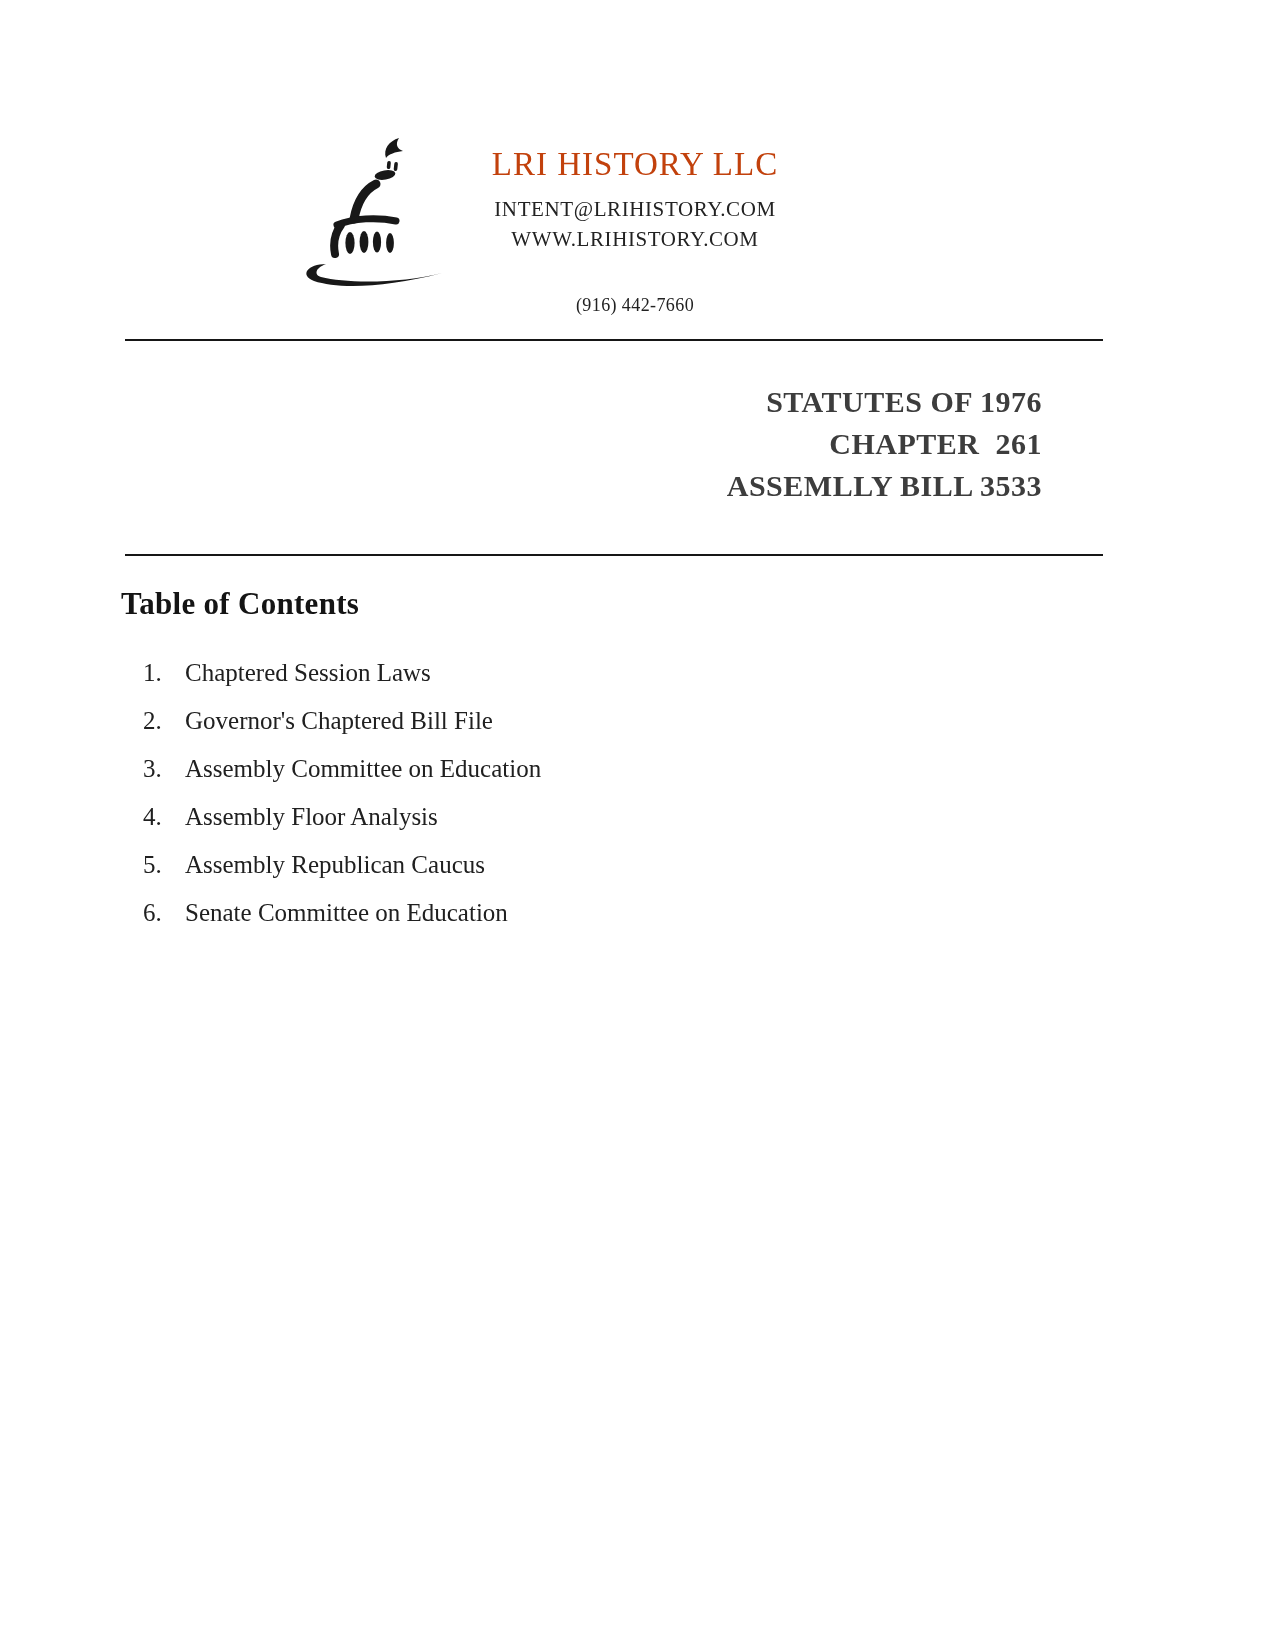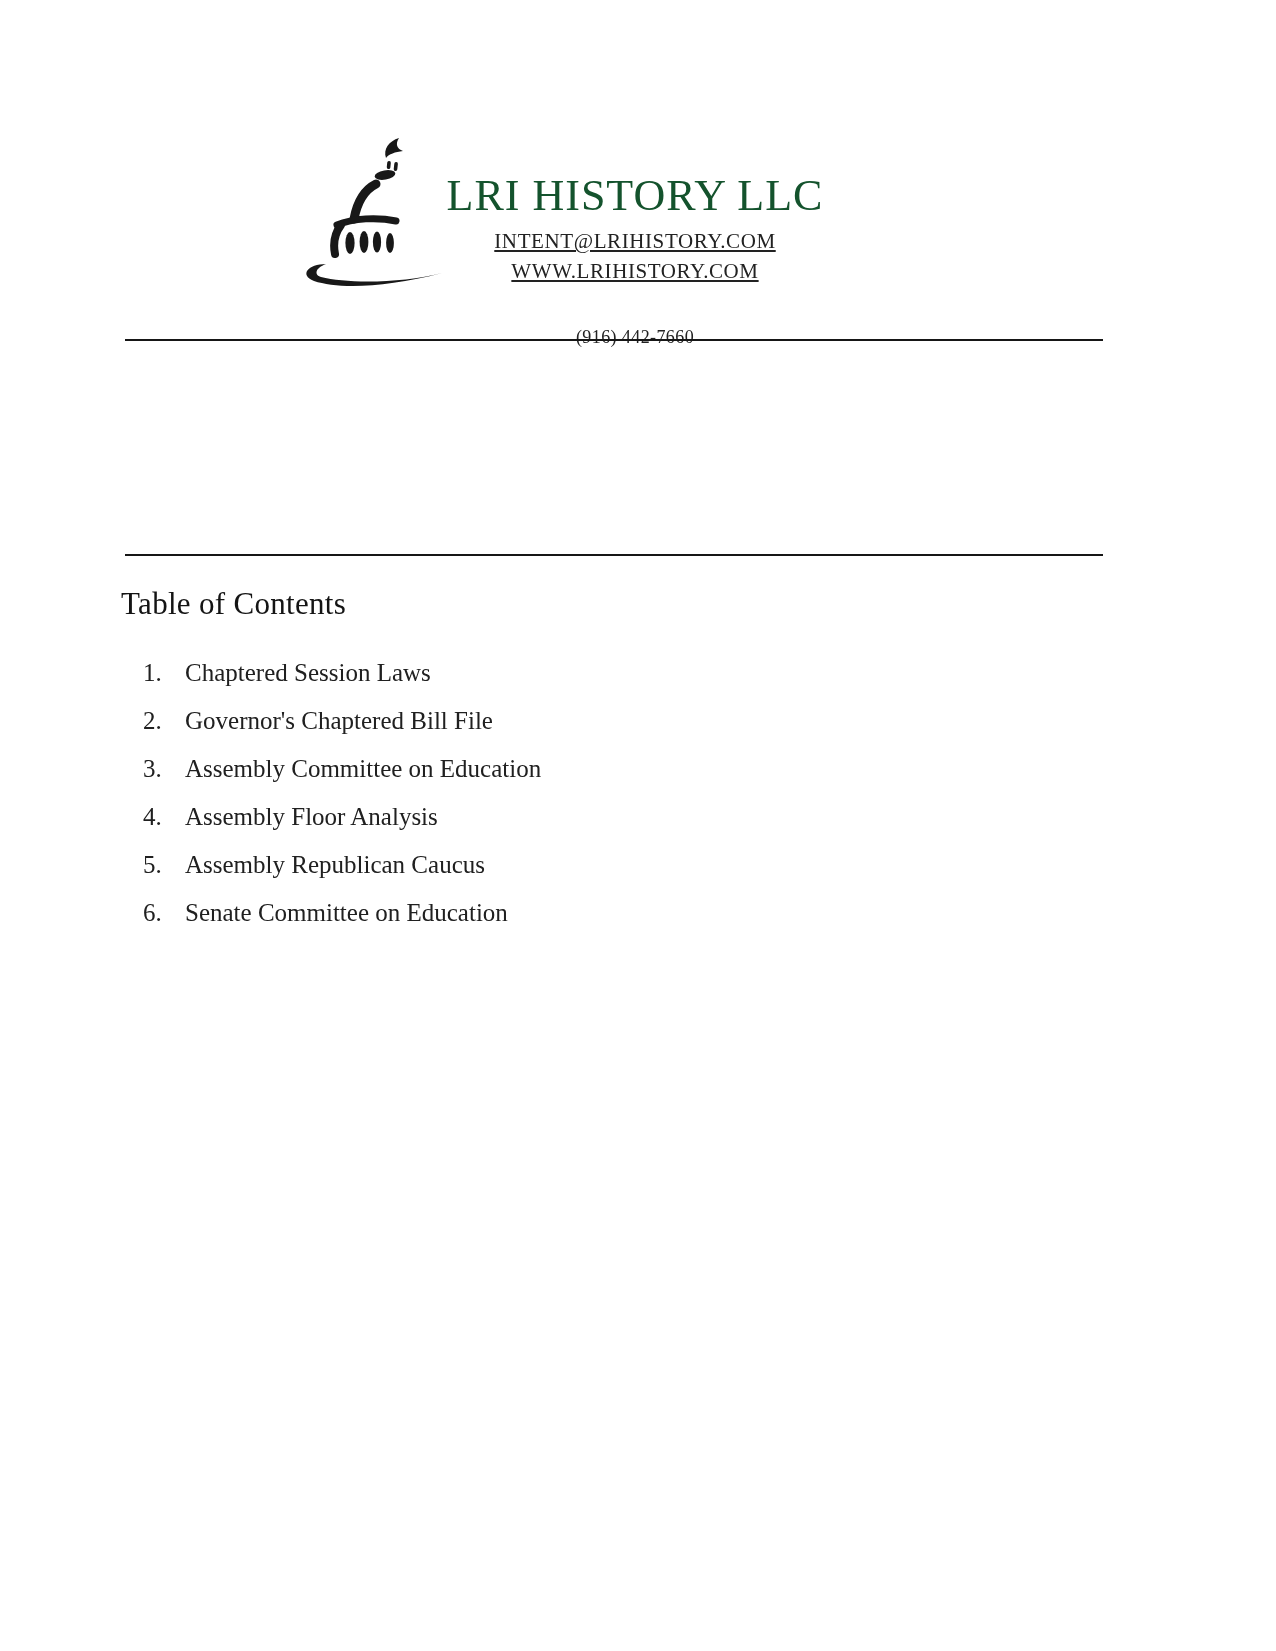--- a/index.html
+++ b/index.html
@@ -26,33 +26,31 @@
     height: 156px;
   }
   .company-block {
     position: absolute;
     left: 446px;
     top: 140px;
     width: 378px;
     text-align: center;
   }
   .company-name {
-    font-size: 44px;
+    font-size: 33px;
     line-height: 48px;
     letter-spacing: 1px;
-    color: #14532d;
-    margin-top: 32px;
+    color: #c2410c;
   }
   .company-email,
   .company-site {
     font-size: 21px;
     line-height: 30px;
     letter-spacing: 0.6px;
     color: #222222;
-    text-decoration: underline;
   }
   .company-email { margin-top: 6px; }
   .company-phone {
     font-size: 18px;
     line-height: 30px;
     letter-spacing: 0.4px;
     color: #222222;
     margin-top: 36px;
   }
 
@@ -80,21 +78,21 @@
     color: #3d3d3d;
   }
   .doc-title-line { white-space: pre; }
 
   
   .toc-heading {
     position: absolute;
     left: 121px;
     top: 586px;
     font-size: 31px;
-    font-weight: normal;
+    font-weight: bold;
     letter-spacing: 0.3px;
     color: #141414;
   }
   .toc-list {
     position: absolute;
     left: 143px;
     top: 649px;
     width: 700px;
   }
   .toc-item {
@@ -148,20 +146,25 @@
   <div class="company-block">
     <div class="company-name">LRI HISTORY LLC</div>
     <div class="company-email">INTENT@LRIHISTORY.COM</div>
     <div class="company-site">WWW.LRIHISTORY.COM</div>
     <div class="company-phone">(916) 442-7660</div>
   </div>
 
   <div class="rule rule-top"></div>
   <div class="rule rule-mid"></div>
 
+  <div class="doc-title">
+    <div class="doc-title-line">STATUTES OF 1976</div>
+    <div class="doc-title-line">CHAPTER  261</div>
+    <div class="doc-title-line">ASSEMLLY BILL 3533</div>
+  </div>
 
   <div class="toc-heading">Table of Contents</div>
 
   <div class="toc-list">
     <div class="toc-item">
       <span class="toc-num">1.</span>
       <span class="toc-label">Chaptered Session Laws</span>
     </div>
     <div class="toc-item">
       <span class="toc-num">2.</span>

